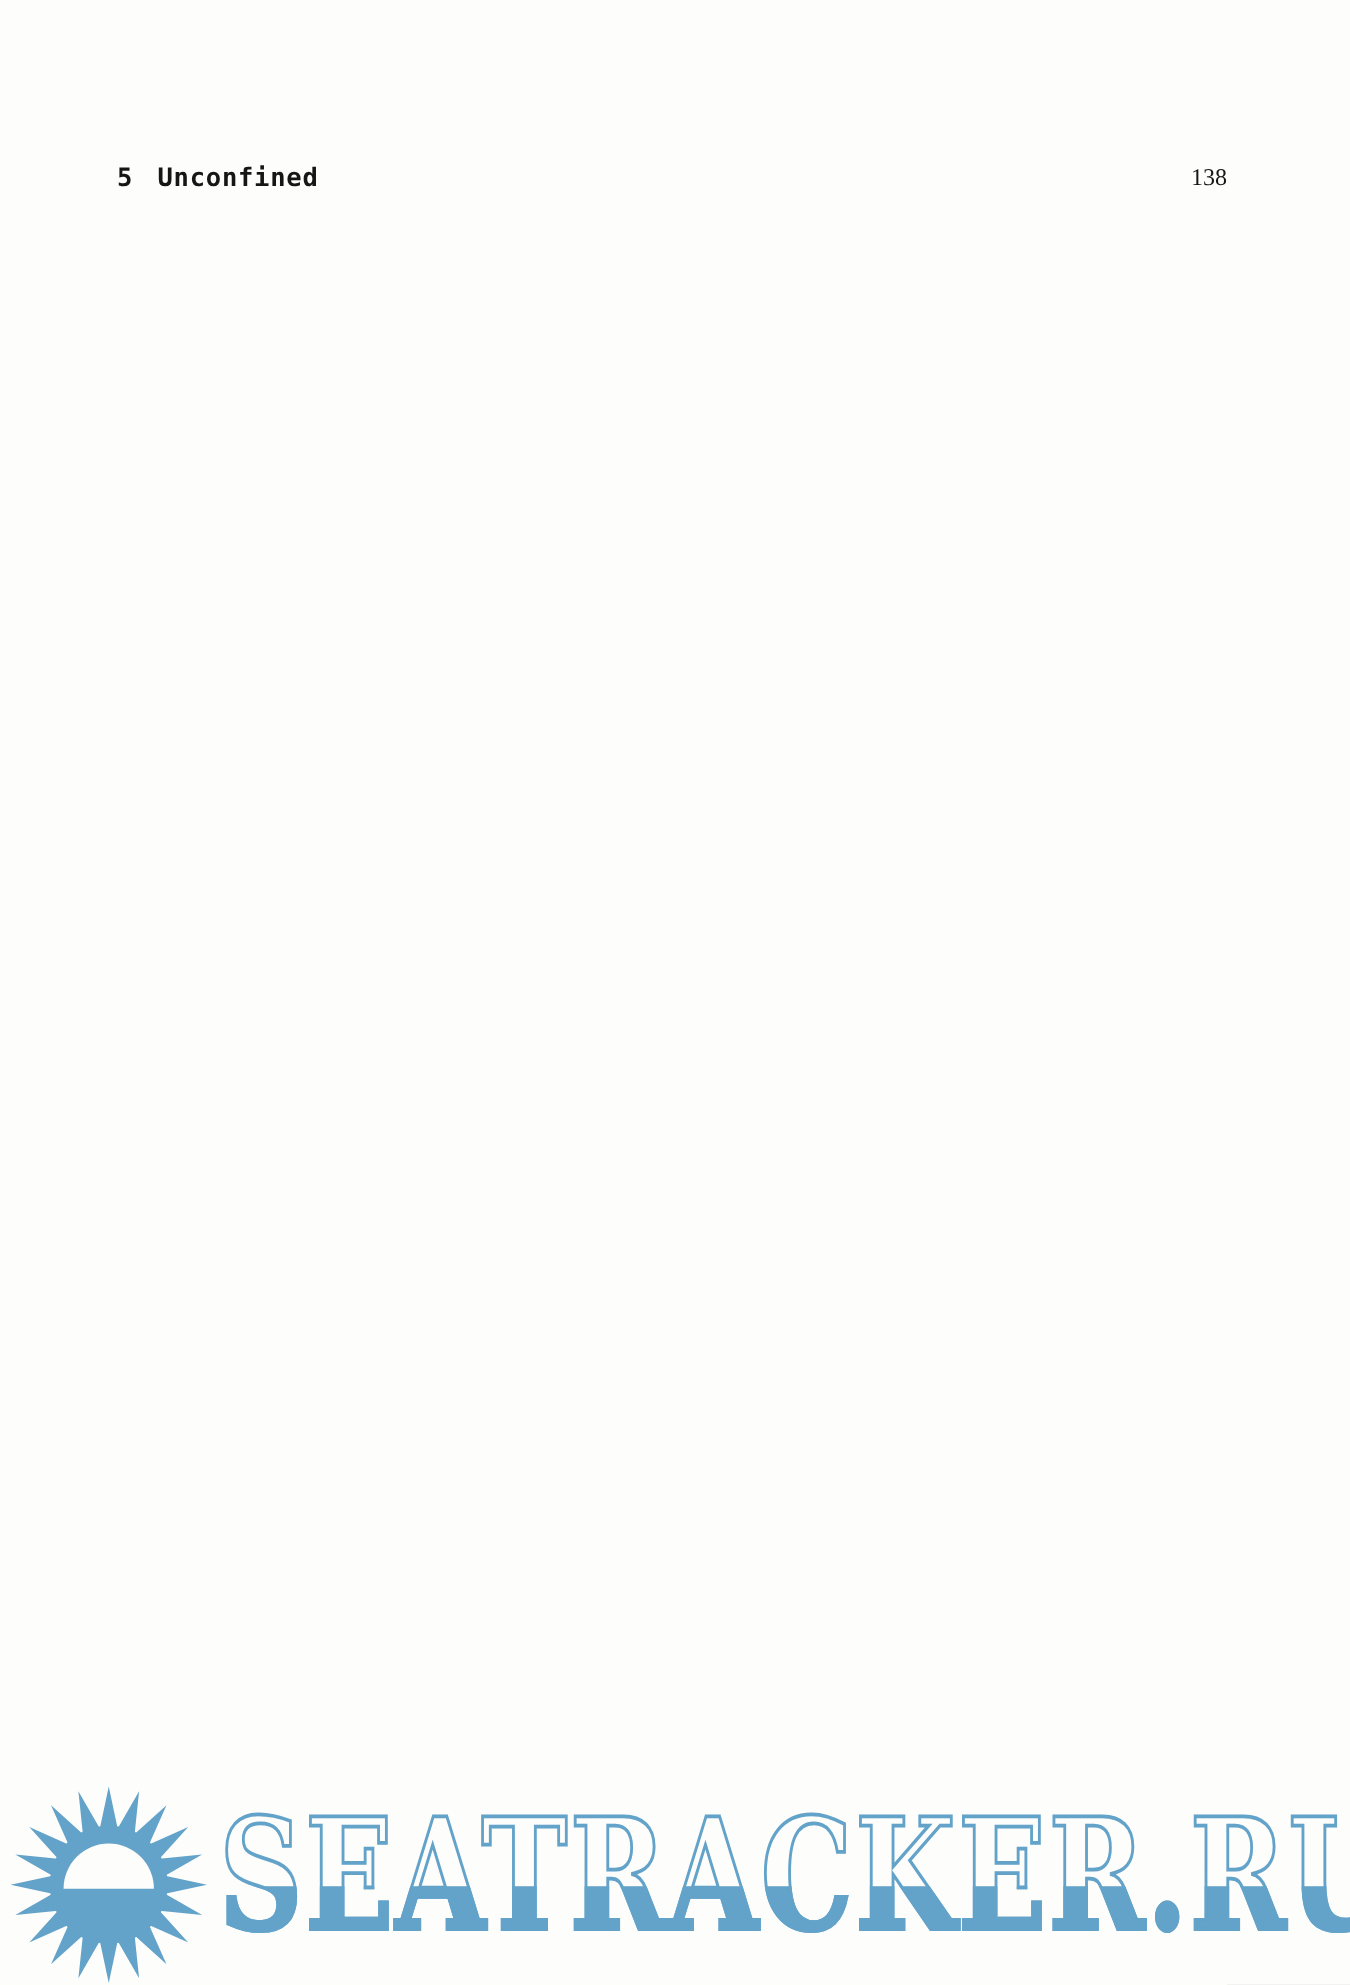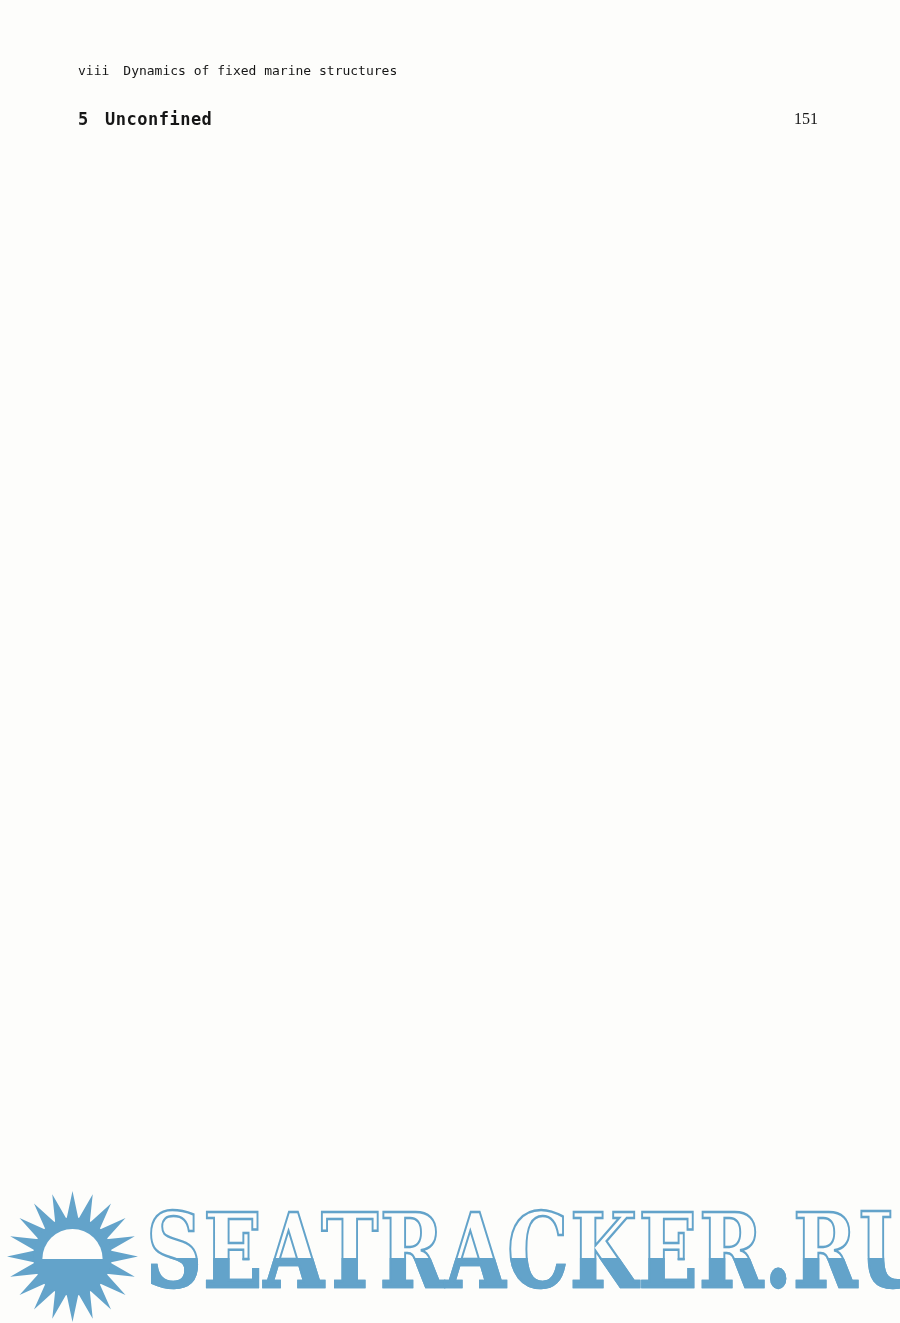--- a/index.html
+++ b/index.html
@@ -63,28 +63,25 @@
       rgba(255,255,255,0) 0%, rgba(255,255,255,0) 57%,
       var(--wm-color,#63a3ca) 57%, var(--wm-color,#63a3ca) 100%);
     -webkit-background-clip:text;background-clip:text;
   }
 </style>
 </head>
 <body>
 
 <div class="page">
 
-  <div class="running-head">
-    <span class="folio">viii</span><span>Dynamics of fixed marine structures</span>
-  </div>
 
   <div class="chapter-row">
     <span class="ch-num">5</span>
     <span class="ch-title">Unconfined</span>
-    <span class="ch-page">151</span>
+    <span class="ch-page">138</span>
   </div>
 
   <div id="toc-rows">
       <div class="toc-row lvl1">
         <span class="num">5.1</span>
         <span class="title">Introduction</span>
         <span class="page">171</span>
       </div>
       <div class="toc-row lvl2">
         <span class="num">5.1.1</span>

